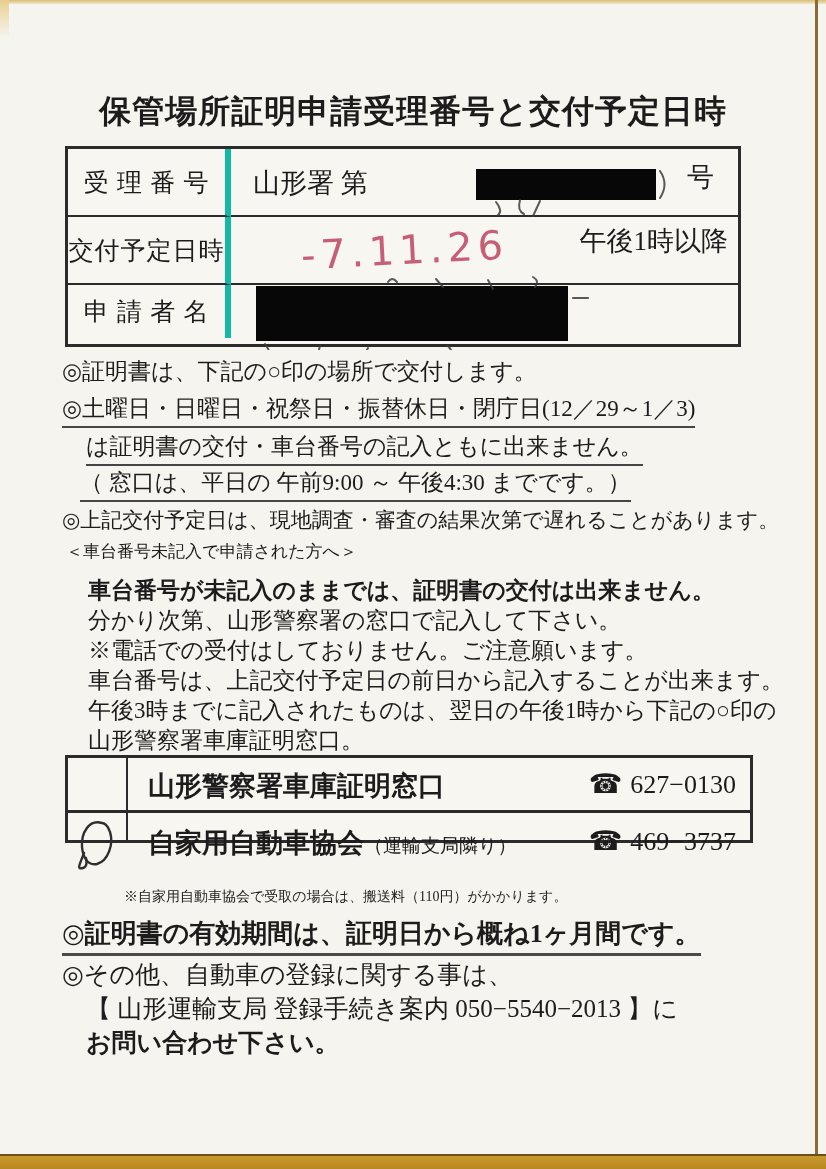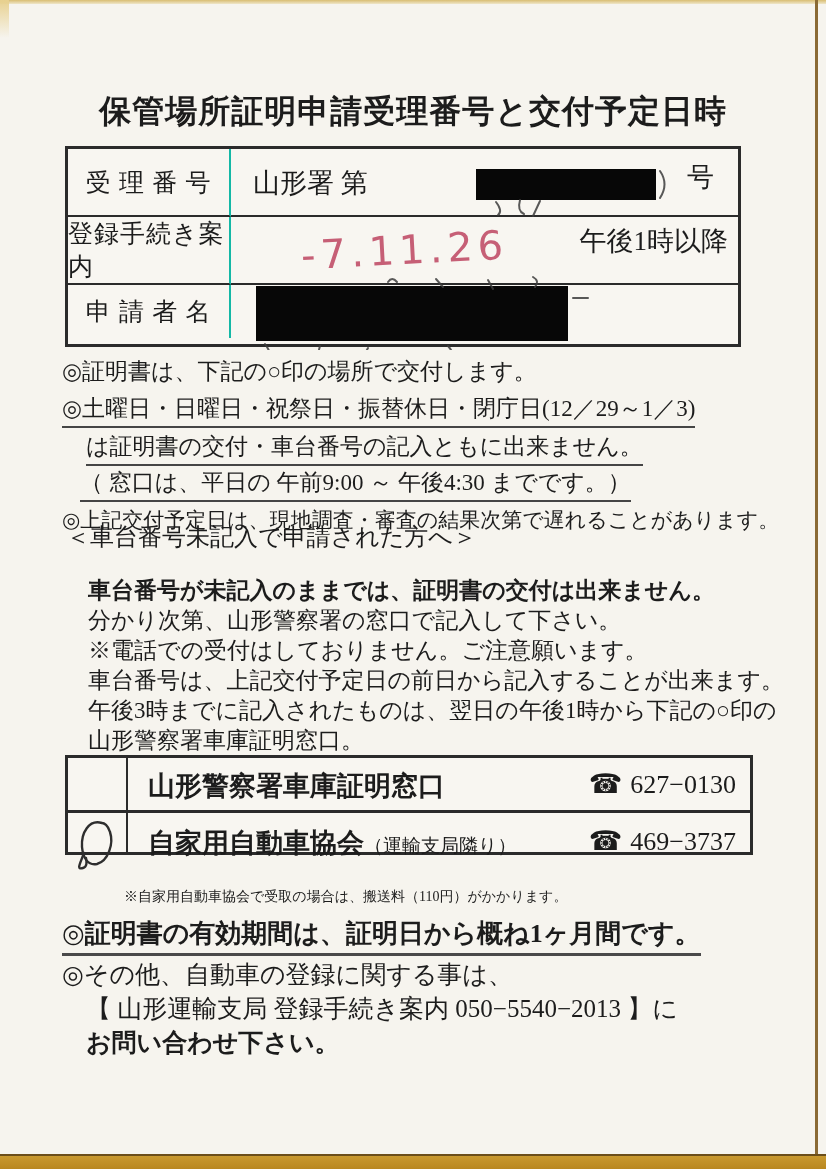--- a/index.html
+++ b/index.html
@@ -24,42 +24,42 @@
     font-size:32px;font-weight:600;letter-spacing:1px;
   }
   
   .cert-table{
     position:absolute;left:65px;top:146px;width:676px;height:201px;
     border:3px solid #2b2b2b;box-sizing:border-box;background:#f8f6f1;
     display:grid;grid-template-columns:163px 1fr;grid-template-rows:68px 68px 53px;
   }
   .cert-table .cell{box-sizing:border-box;position:relative;}
   .cert-table .lbl{
-    border-right:2px solid #14b8a6;display:flex;align-items:center;justify-content:center;
+    border-right:6px solid #14b8a6;display:flex;align-items:center;justify-content:center;
     font-size:25px;letter-spacing:1px;
   }
   .cert-table .r1,.cert-table .r2{border-bottom:2px solid #2b2b2b;}
   .office{position:absolute;left:22px;top:16px;font-size:27px;}
   .unit-go{position:absolute;right:24px;top:10px;font-size:27px;}
   .stamp{
     position:absolute;left:70px;top:10px;
     font-family:"DejaVu Sans",sans-serif;font-size:40px;letter-spacing:5px;
     color:var(--stamp-red,#c65f76);transform:rotate(-3deg);white-space:nowrap;
   }
   .delivery-time{position:absolute;right:10px;top:6px;font-size:27px;}
   .redact{position:absolute;background:#070707;}
   .redact.box1{left:408px;top:20px;width:180px;height:31px;}
   .redact.box2{left:188px;top:137px;width:312px;height:55px;}
   .hand-overlay{position:absolute;left:0;top:0;pointer-events:none;}
   
   .line{position:absolute;white-space:nowrap;font-size:23px;line-height:1.25;}
   .underline{border-bottom:2px solid #454545;padding-bottom:2px;display:inline-block;}
   
   .loc-table{
-    position:absolute;left:65px;top:755px;width:688px;height:100px;
+    position:absolute;left:65px;top:755px;width:688px;height:88px;
     border:3px solid #2b2b2b;box-sizing:border-box;background:#f8f6f1;
     display:grid;grid-template-columns:60px 1fr;grid-template-rows:55px 1fr;
   }
   .loc-table .cell{box-sizing:border-box;position:relative;}
   .loc-table .mark{border-right:2px solid #2b2b2b;}
   .loc-table .top{border-bottom:3px solid #2b2b2b;}
   .loc-name{position:absolute;left:20px;top:10px;font-size:27px;font-weight:700;white-space:nowrap;}
   .loc-name .note{font-size:19px;font-weight:400;}
   .loc-phone{position:absolute;right:14px;top:10px;font-size:26px;white-space:nowrap;}
   .loc-phone .tel-icon{font-size:27px;margin-right:8px;}
@@ -81,21 +81,21 @@
   <div class="edge-bottom"></div>
 
   <div class="title">保管場所証明申請受理番号と交付予定日時</div>
 
   <div class="cert-table">
     <div class="cell lbl r1">受 理 番 号</div>
     <div class="cell r1">
       <span class="office">山形署  第</span>
       <span class="unit-go">号</span>
     </div>
-    <div class="cell lbl r2">登録手続き案内</div>
+    <div class="cell lbl r2">交付予定日時</div>
     <div class="cell r2">
       <span class="stamp">-7.11.26</span>
       <span class="delivery-time">午後1時以降</span>
     </div>
     <div class="cell lbl">申 請 者 名</div>
     <div class="cell"></div>
 
     <div class="redact box1"></div>
     <div class="redact box2"></div>
     <svg class="hand-overlay" width="676" height="201" viewBox="0 0 676 201" fill="none" stroke="#3d3d3d" stroke-width="2" stroke-linecap="round" opacity="0.85">
@@ -116,21 +116,21 @@
       <path d="M380 197 q9 10 2 17"></path>
     </svg>
   </div>
 
   <div class="line" style="left:62px;top:358px;">◎証明書は、下記の○印の場所で交付します。</div>
   <div class="line" style="left:62px;top:395px;"><span class="underline">◎土曜日・日曜日・祝祭日・振替休日・閉庁日(12／29～1／3)</span></div>
   <div class="line" style="left:86px;top:433px;"><span class="underline">は証明書の交付・車台番号の記入ともに出来ません。</span></div>
   <div class="line" style="left:80px;top:469px;"><span class="underline">（ 窓口は、平日の 午前9:00 ～ 午後4:30 までです。）</span></div>
   <div class="line" style="left:62px;top:507px;font-size:21px;">◎上記交付予定日は、現地調査・審査の結果次第で遅れることがあります。</div>
 
-  <div class="line" style="left:66px;top:522px;font-size:24px;">＜車台番号未記入で申請された方へ＞</div>
+  <div class="line" style="left:66px;top:541px;font-size:17px;">＜車台番号未記入で申請された方へ＞</div>
   <div class="line" style="left:88px;top:577px;font-weight:bold;">車台番号が未記入のままでは、証明書の交付は出来ません。</div>
   <div class="line" style="left:88px;top:607px;">分かり次第、山形警察署の窓口で記入して下さい。</div>
   <div class="line" style="left:88px;top:637px;">※電話での受付はしておりません。ご注意願います。</div>
   <div class="line" style="left:88px;top:667px;">車台番号は、上記交付予定日の前日から記入することが出来ます。</div>
   <div class="line" style="left:88px;top:697px;">午後3時までに記入されたものは、翌日の午後1時から下記の○印の</div>
   <div class="line" style="left:88px;top:727px;">山形警察署車庫証明窓口。</div>
 
   <div class="loc-table">
     <div class="cell mark top"></div>
     <div class="cell top">

